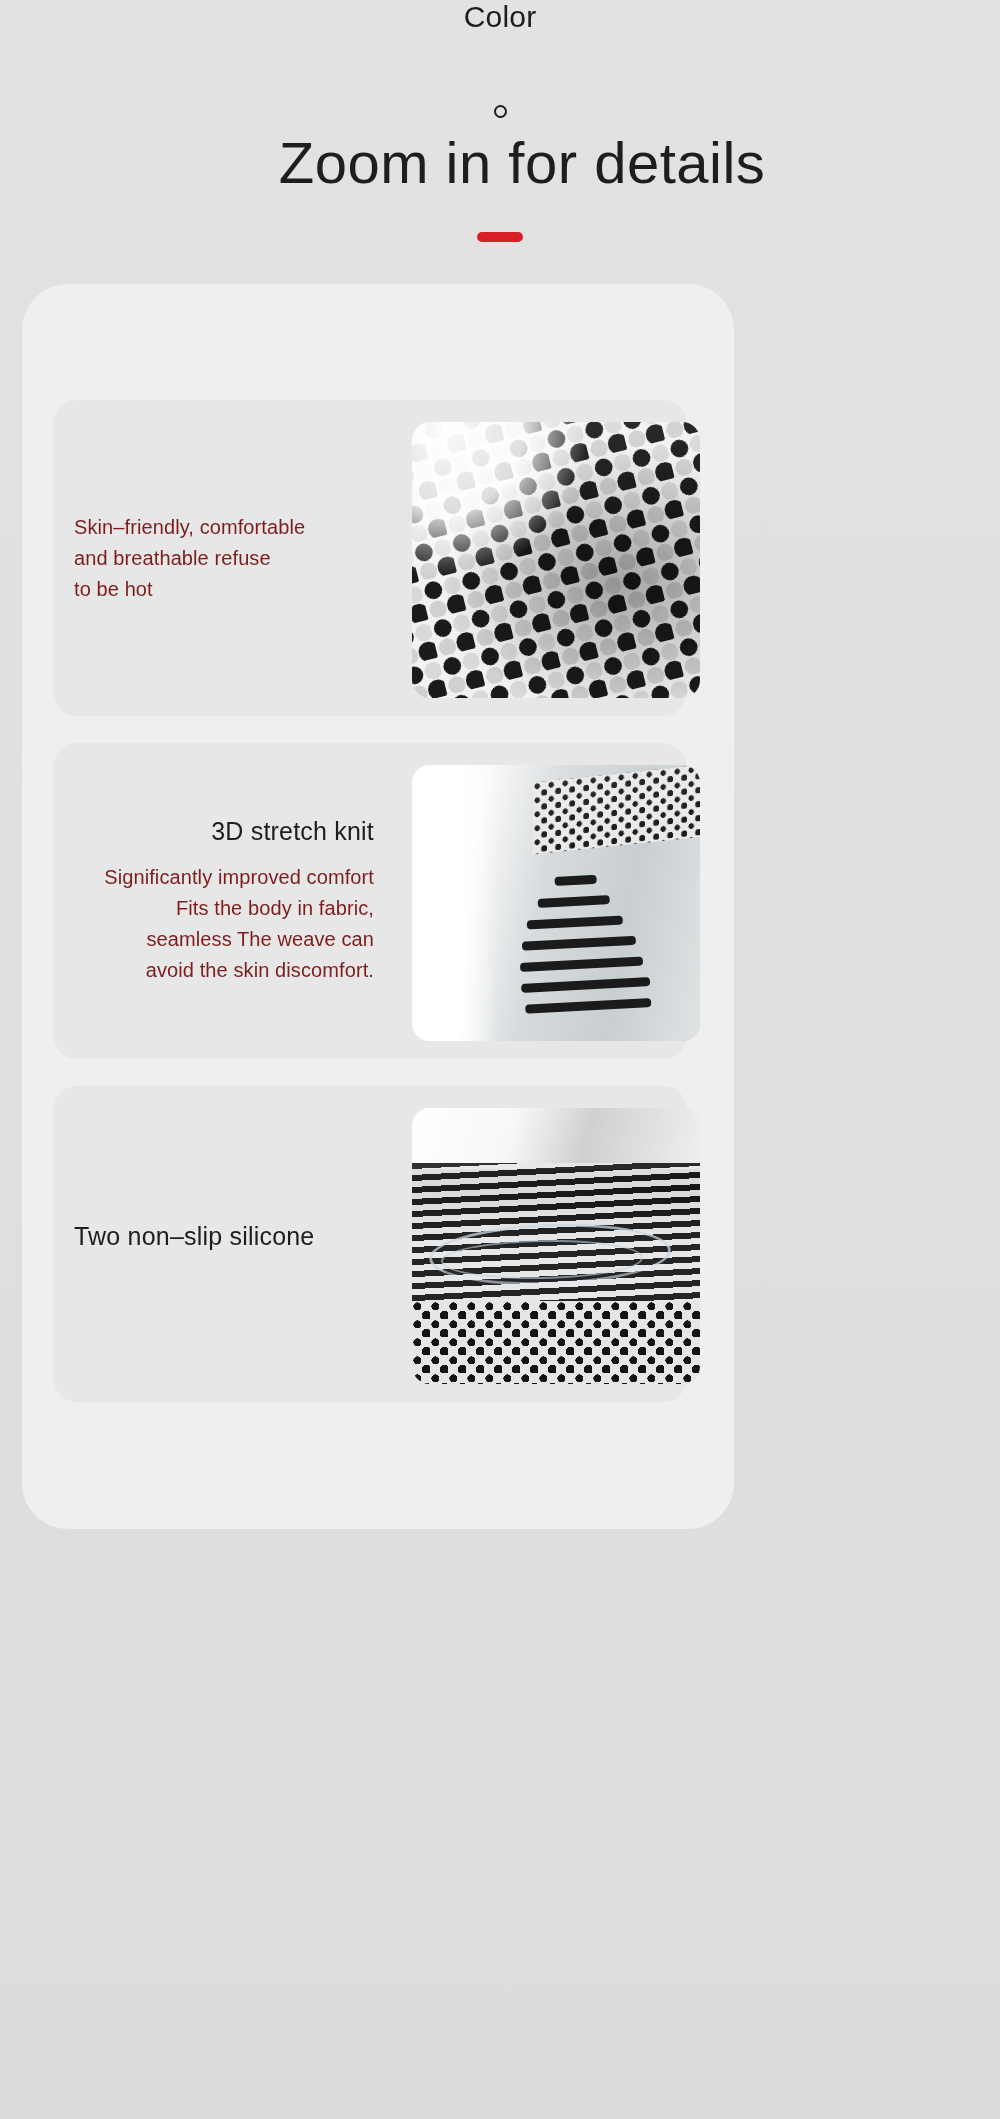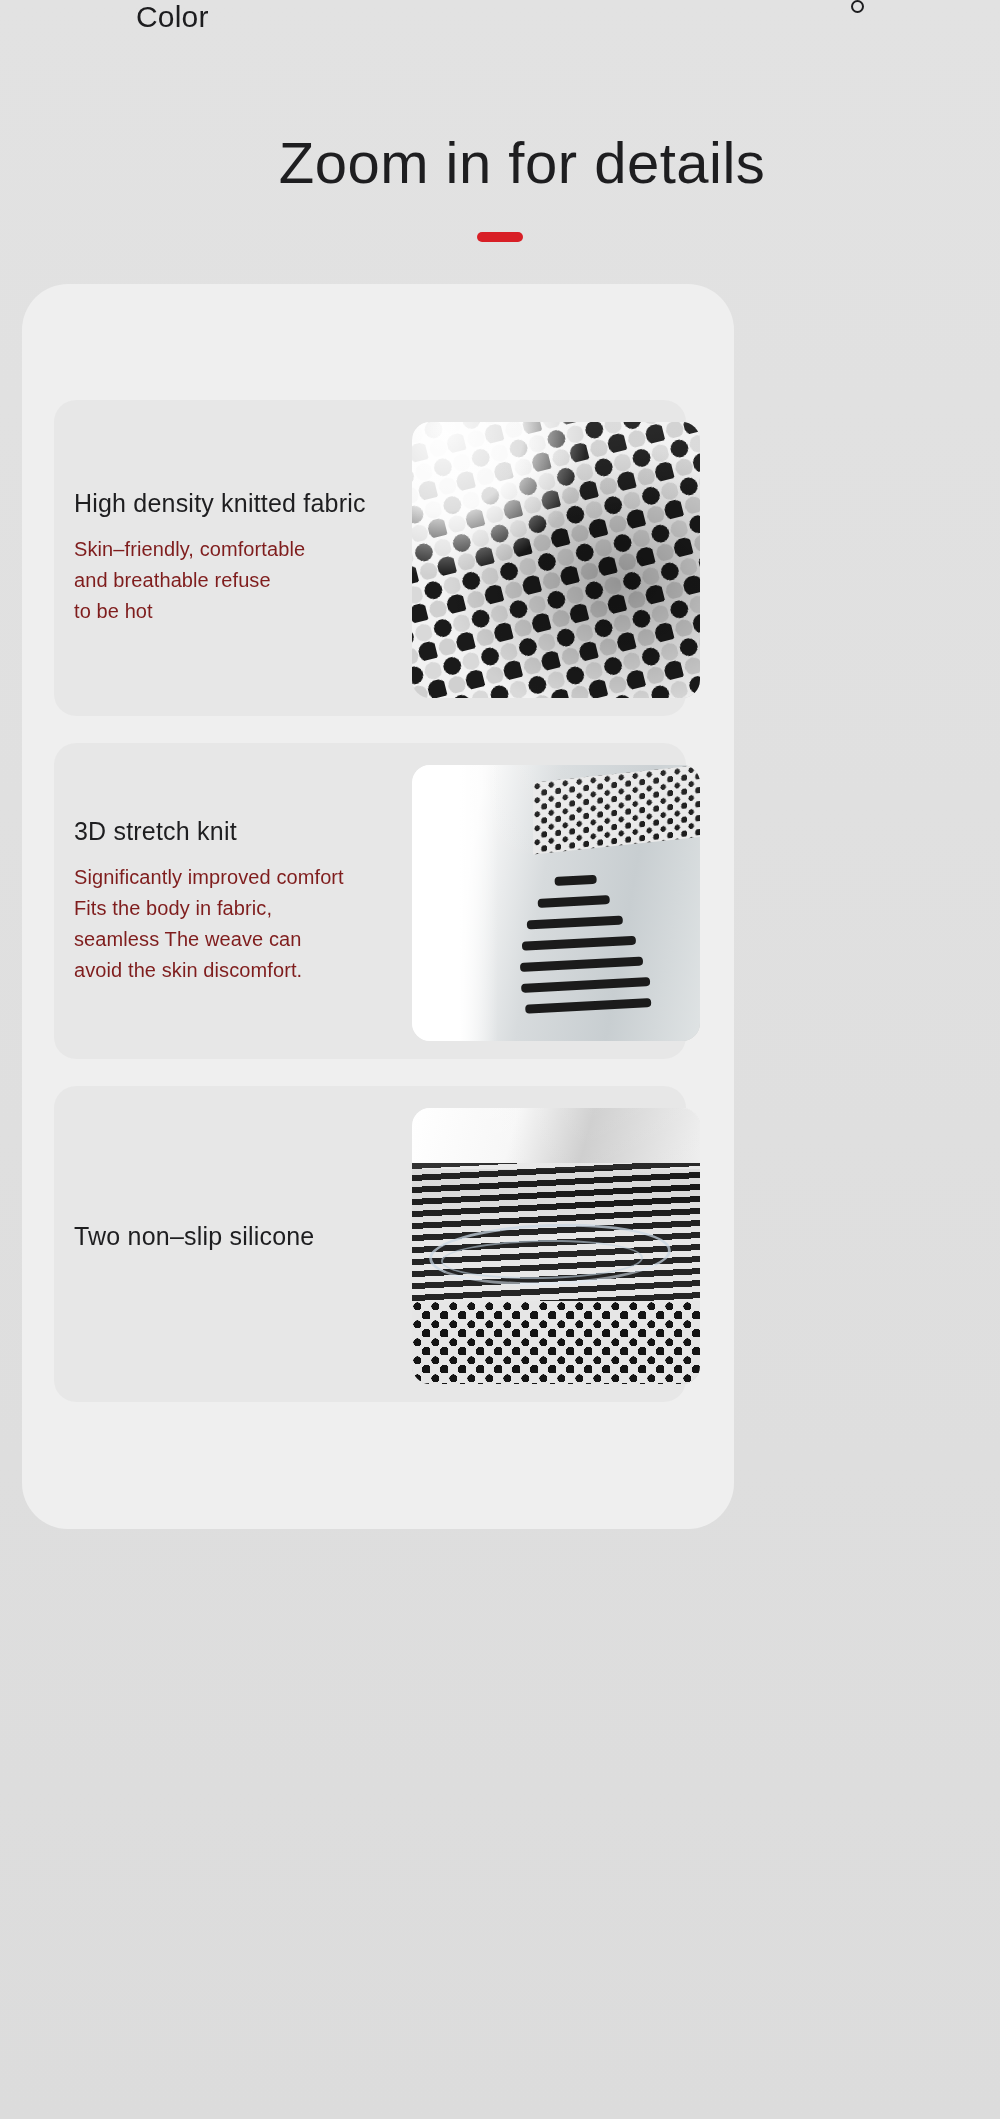--- a/index.html
+++ b/index.html
@@ -25,22 +25,24 @@
   }
 
   
   .topbar {
     position: absolute;
     top: 0;
     left: 0;
     width: 1000px;
     height: 118px;
     display: flex;
+    align-items: center;
     justify-content: space-between;
     padding: 0 136px 0 136px;
+    flex-direction: column;
   }
   .topbar-title {
     font-size: 30px;
     color: #1d1d1f;
     letter-spacing: 0.2px;
   }
   .topbar-dot {
     width: 13px;
     height: 13px;
     border: 2.5px solid #1d1d1f;
@@ -96,21 +98,21 @@
     position: relative;
     width: 632px;
     background: #e7e7e7;
     border-radius: 22px;
     margin-bottom: 27px;
     display: flex;
     align-items: center;
     overflow: visible;
   }
   .card-1 { height: 316px; }
-  .card-2 { height: 316px; }
+  .card-2 { height: 316px; text-align: right; }
   .card-3 { height: 316px; }
 
   .card-text {
     width: 320px;
     padding-left: 20px;
   }
   .card-title {
     font-size: 25px;
     font-weight: 400;
     color: #1e1e20;
@@ -295,21 +297,20 @@
     <h1 class="hero-title">Zoom in for details</h1>
     <div class="hero-rule"></div>
   </div>
 
   <div class="panel"></div>
 
   <div class="cards">
 
     <div class="card card-1">
       <div class="card-text">
-        <h2 class="card-title">High density knitted fabric</h2>
         <p class="card-desc">Skin–friendly, comfortable
 and breathable refuse
 to be hot</p>
       </div>
       <div class="photo photo-1">
         <div class="tex-knit"></div>
         <div class="knit-shadow"></div>
         <div class="knit-highlight"></div>
         <div class="photo-sheen"></div>
       </div>

